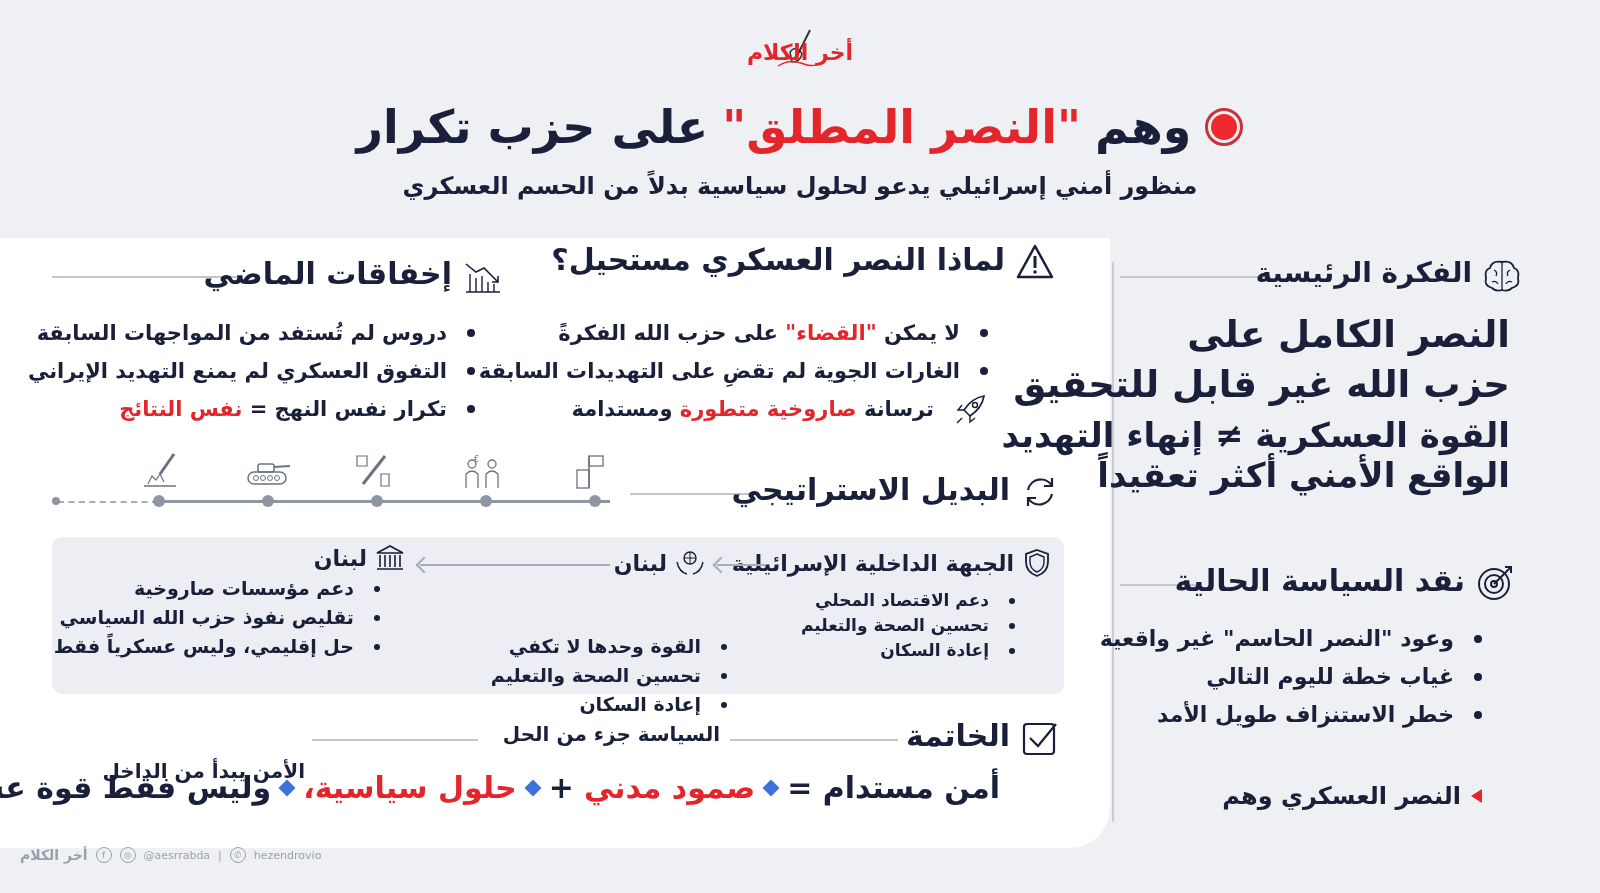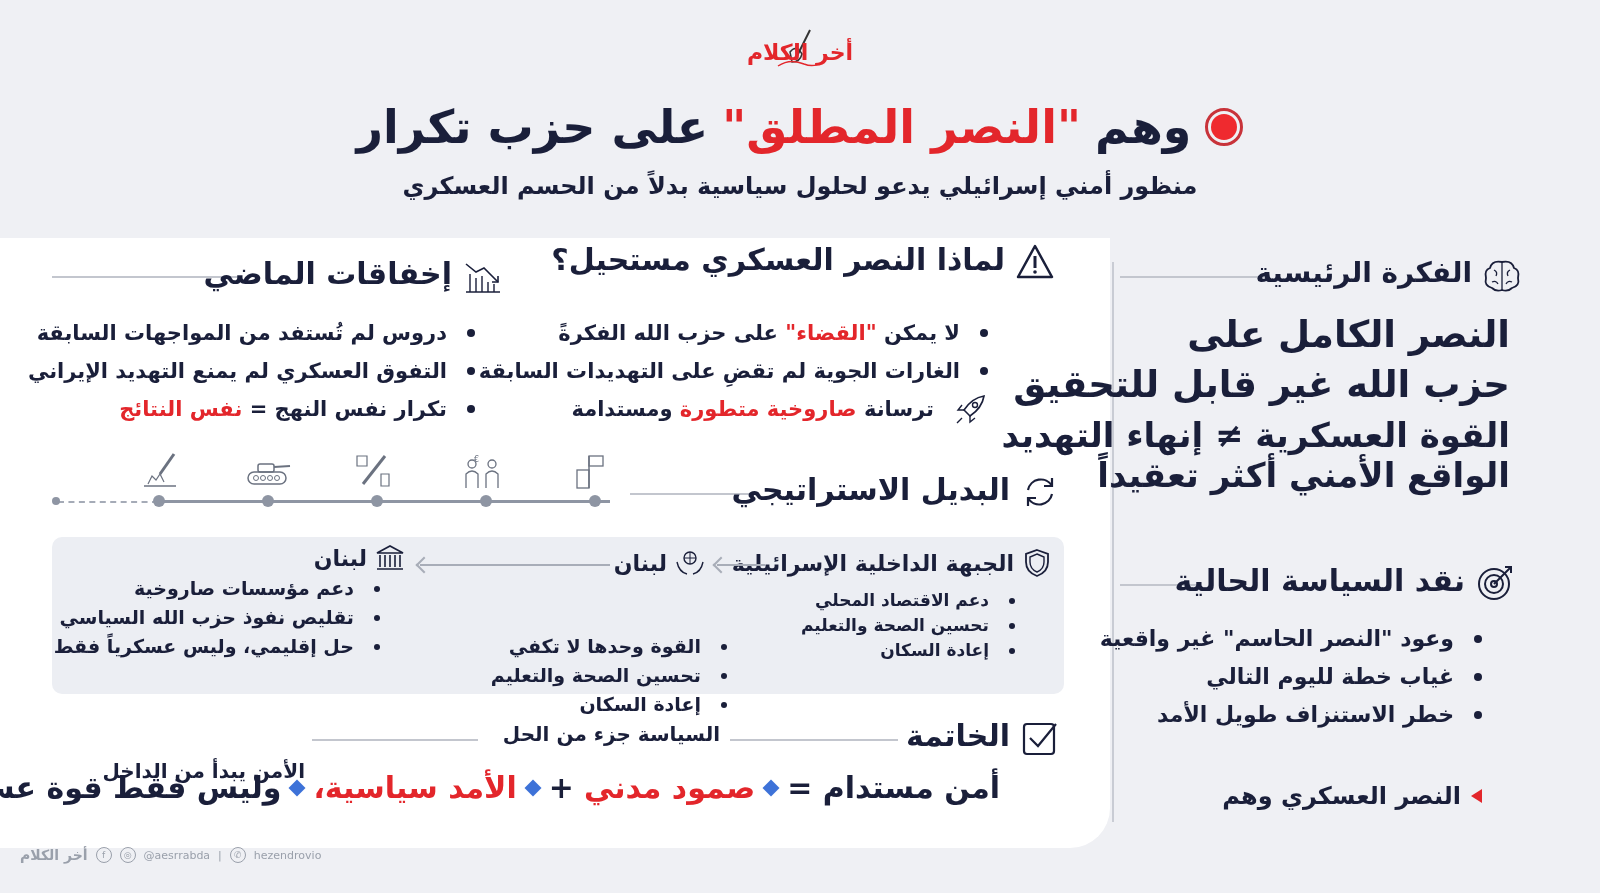--- a/index.html
+++ b/index.html
@@ -323,21 +323,21 @@
   <div class="concl-points" style="right:880px;">السياسة جزء من الحل</div>
   <div class="hline" style="left:312px; width:166px; top:739px;"></div>
   <div class="concl-points" style="right:1295px;margin-top:37px;">الأمن يبدأ من الداخل</div>
 
   <div class="formula">
     <span>أمن مستدام =</span>
     <span class="diamond"></span>
     <span class="red-txt">صمود مدني</span>
     <span>+</span>
     <span class="diamond"></span>
-    <span class="red-txt">الأمد سياسية،</span>
+    <span class="red-txt">حلول سياسية،</span>
     <span class="diamond"></span>
     <span>وليس فقط قوة عسكرية</span>
   </div>
 
   <div class="hline" style="left:1120px; width:148px; top:276px;"></div>
   <div class="section-head" style="right:78px; top:256px; font-size:28px;">
     <svg class="icon" viewBox="0 0 40 40">
       <path d="M20 6 Q10 4 8 12 Q2 14 4 22 Q2 30 10 32 Q14 36 20 34 Q26 36 30 32 Q38 30 36 22 Q38 14 32 12 Q30 4 20 6 Z" fill="none" stroke="#1a1f3a" stroke-width="1.8"></path>
       <path d="M20 6 V34 M12 14 Q16 16 14 20 M28 14 Q24 16 26 20 M10 26 Q14 24 16 28 M30 26 Q26 24 24 28" fill="none" stroke="#1a1f3a" stroke-width="1.3"></path>
     </svg>

